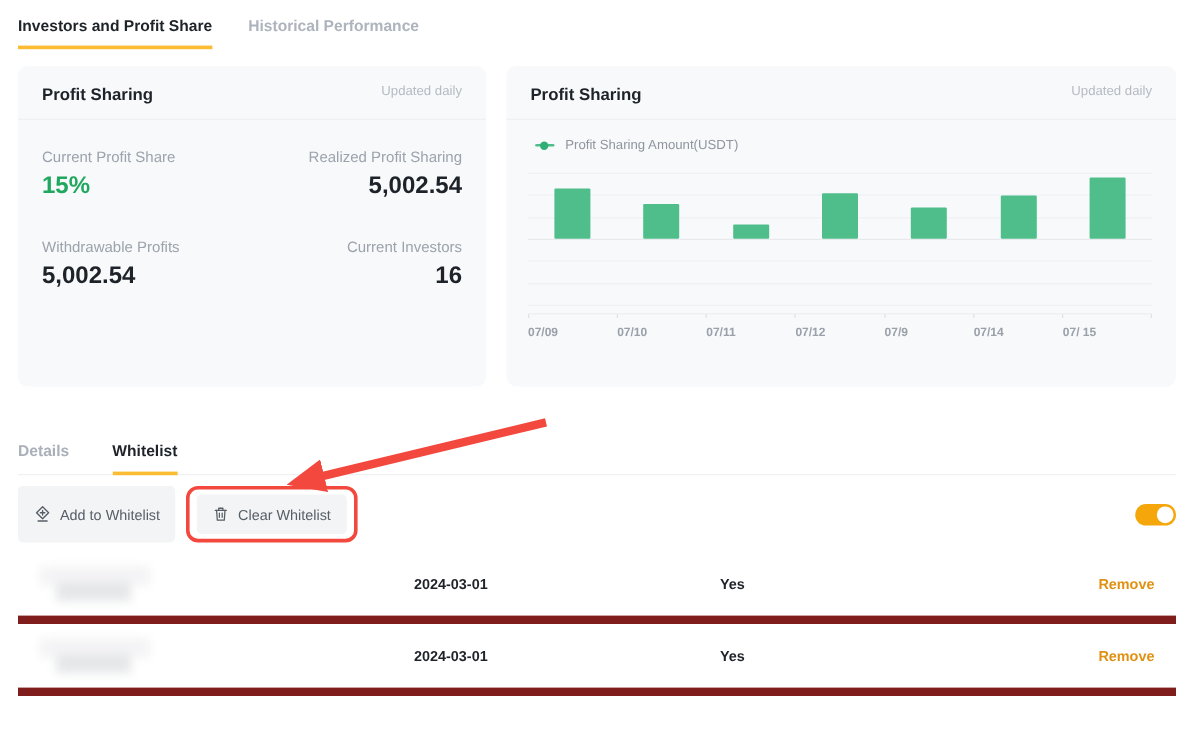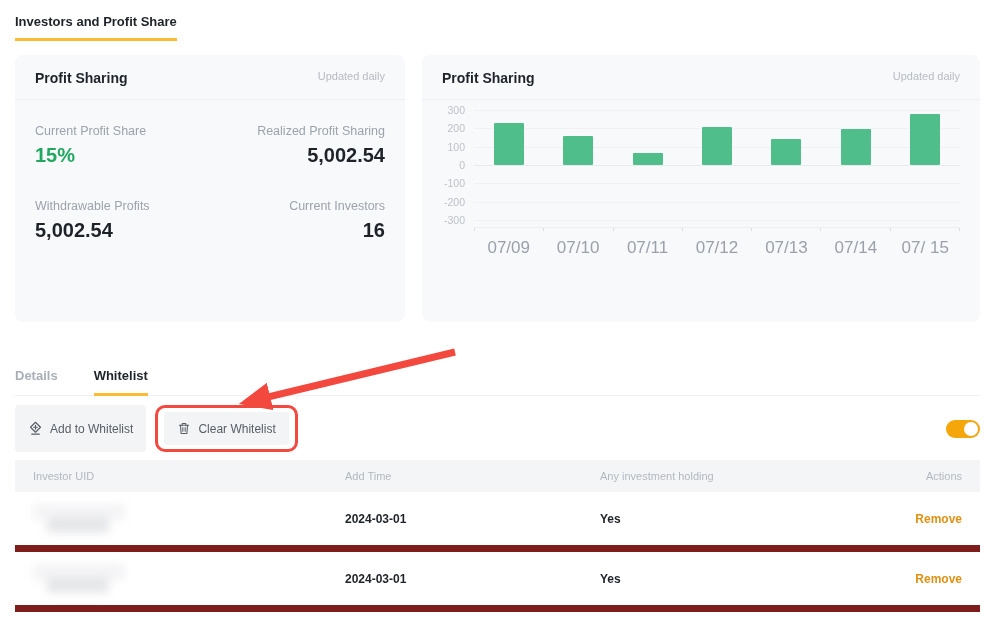--- a/index.html
+++ b/index.html
@@ -59,21 +59,21 @@
   .gridline.zero { background: #E7E9ED; }
   .chart-bars { position: absolute; left: 0; right: 0; top: 0; bottom: 0; display: flex; }
   .bar-slot { flex: 1; position: relative; }
   .bar { position: absolute; left: 50%; transform: translateX(-50%); width: 30px; border-radius: 1px; }
   .chart-axis-ticks {
     display: flex; justify-content: space-between;
     border-top: 1px solid #ECEEF1; height: 4px; margin-top: 7px;
   }
   .tick { width: 1px; height: 3px; background: #DDE0E5; }
   .chart-x-labels { display: flex; margin-top: 7px; }
-  .xlabel { flex: 1; text-align: center; font-size: 17px; color: #9AA1AA; }
+  .xlabel { flex: 1; text-align: left; font-size: 10px; color: #9AA1AA; font-weight: bold; }
 
   
   .section-tabs { margin-top: 46px; border-bottom: 1px solid #EFF0F2; display: flex; gap: 36px; }
   .section-tab {
     font-size: 13px; font-weight: 700; color: #AAB0B9;
     padding-bottom: 10px; border-bottom: 3px solid transparent; margin-bottom: -1px; cursor: pointer;
   }
   .section-tab.active { color: #1E2329; border-bottom-color: #FBBC34; }
 
   
@@ -108,20 +108,21 @@
   .uid-redacted .b1 { position: absolute; left: 0; top: 0; width: 92px; height: 16px; background: #F4F4F6; }
   .uid-redacted .b2 { position: absolute; left: 14px; top: 13px; width: 62px; height: 16px; background: #E6E7E9; }
 </style>
 </head>
 <body>
 
 <div class="page">
 
   <div class="top-tabs">
     <div class="top-tab active">Investors and Profit Share</div>
+    <div class="top-tab">Historical Performance</div>
   </div>
 
   <div class="cards">
 
     <div class="card summary">
       <div class="card-header">
         <div class="card-title">Profit Sharing</div>
         <div class="card-updated">Updated daily</div>
       </div>
       <div class="stats">
@@ -143,30 +144,25 @@
         </div>
       </div>
     </div>
 
     <div class="card chart">
       <div class="card-header">
         <div class="card-title">Profit Sharing</div>
         <div class="card-updated">Updated daily</div>
       </div>
       <div class="chart-body">
+        <div class="legend">
+          <span class="legend-marker"></span>
+          <span class="legend-label">Profit Sharing Amount(USDT)</span>
+        </div>
         <div class="chart-area">
-          <div class="chart-y-axis">
-              <div class="ytick" style="top: 0%;">300</div>
-              <div class="ytick" style="top: 16.6667%;">200</div>
-              <div class="ytick" style="top: 33.3333%;">100</div>
-              <div class="ytick" style="top: 50%;">0</div>
-              <div class="ytick" style="top: 66.6667%;">-100</div>
-              <div class="ytick" style="top: 83.3333%;">-200</div>
-              <div class="ytick" style="top: 100%;">-300</div>
-            </div>
           <div class="chart-main">
             <div class="chart-plot">
               <div class="gridline" style="top: 0%;"></div>
                 <div class="gridline" style="top: 16.6667%;"></div>
                 <div class="gridline" style="top: 33.3333%;"></div>
                 <div class="gridline zero" style="top: 50%;"></div>
                 <div class="gridline" style="top: 66.6667%;"></div>
                 <div class="gridline" style="top: 83.3333%;"></div>
                 <div class="gridline" style="top: 100%;"></div>
                 <div class="chart-bars">
@@ -201,21 +197,21 @@
                 <div class="tick"></div>
                 <div class="tick"></div>
                 <div class="tick"></div>
                 <div class="tick"></div>
               </div>
             <div class="chart-x-labels">
                 <div class="xlabel">07/09</div>
                 <div class="xlabel">07/10</div>
                 <div class="xlabel">07/11</div>
                 <div class="xlabel">07/12</div>
-                <div class="xlabel">07/13</div>
+                <div class="xlabel">07/9</div>
                 <div class="xlabel">07/14</div>
                 <div class="xlabel">07/ 15</div>
               </div>
           </div>
         </div>
       </div>
     </div>
   </div>
 
   <div class="section-tabs">
@@ -248,26 +244,20 @@
           <span>Clear Whitelist</span>
         </button>
       </div>
     </div>
     <div class="toggle on">
       <div class="toggle-knob"></div>
     </div>
   </div>
 
   <div class="table">
-    <div class="table-header">
-      <div>Investor UID</div>
-      <div>Add Time</div>
-      <div>Any investment holding</div>
-      <div class="col-actions">Actions</div>
-    </div>
 
     <div class="table-row">
       <div>
         <div class="uid-redacted">
           <div class="b1"></div>
             <div class="b2"></div>
         </div>
       </div>
       <div>2024-03-01</div>
       <div>Yes</div>

